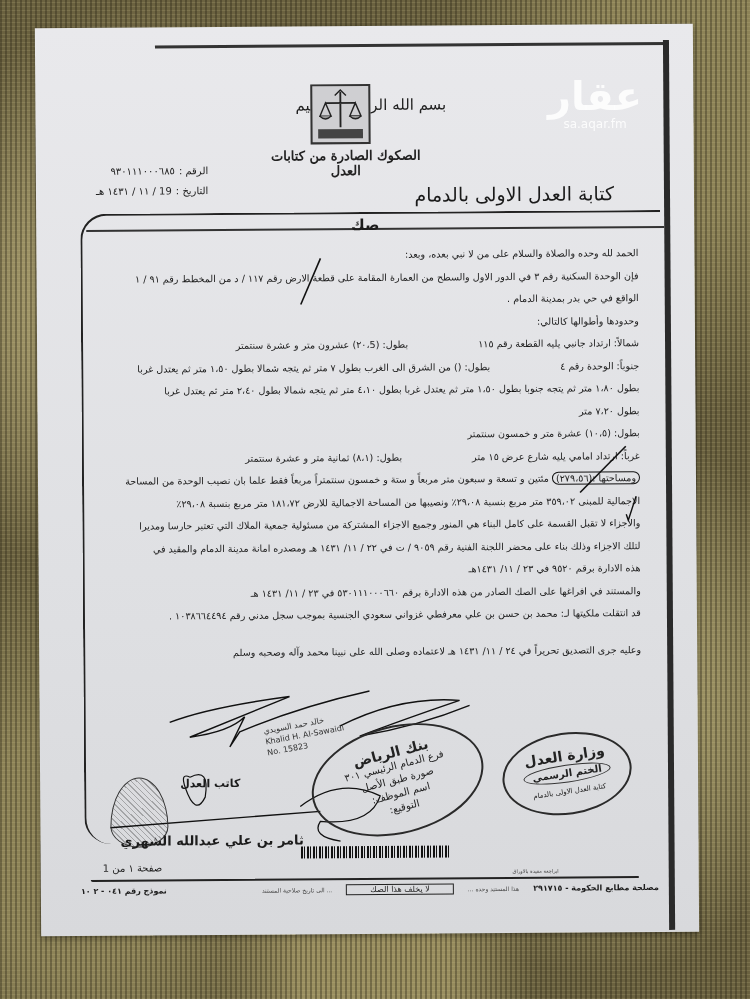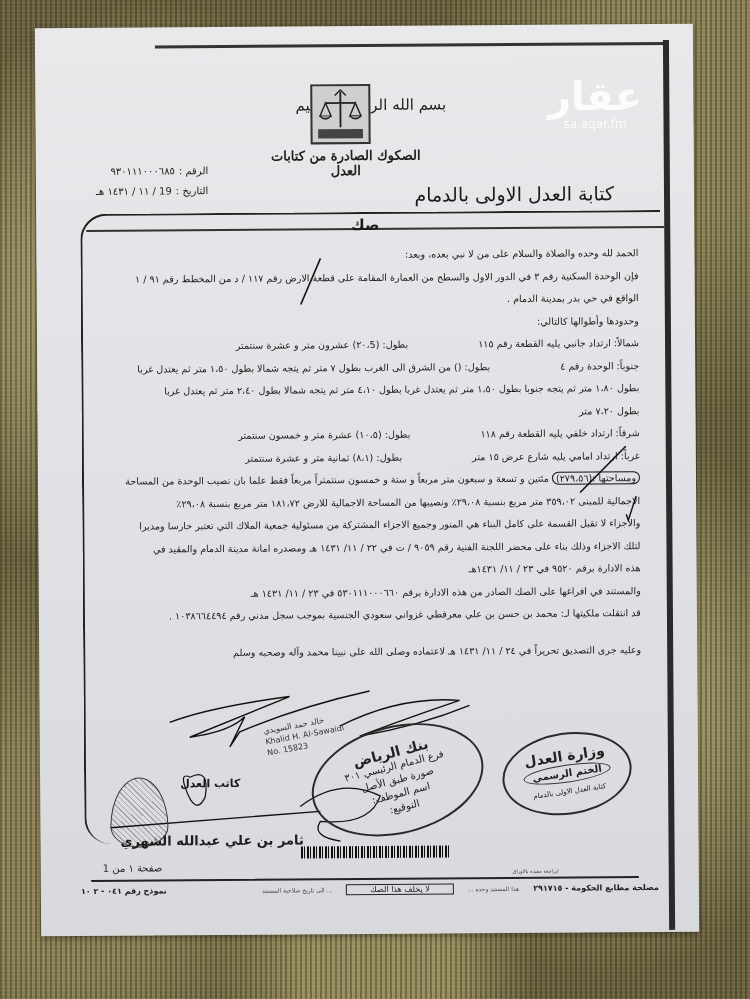--- a/index.html
+++ b/index.html
@@ -164,21 +164,20 @@
       <span>شمالاً: ارتداد جانبي يليه القطعة رقم ١١٥</span>
       <span>بطول: (٢٠،5) عشرون متر و عشرة سنتمتر</span>
     </div>
     <div class="line split">
       <span>جنوباً: الوحدة رقم ٤</span>
       <span>بطول: () من الشرق الى الغرب بطول ٧ متر ثم يتجه شمالا بطول ١،٥٠ متر ثم يعتدل غربا</span>
     </div>
     <div class="line">بطول ١،٨٠ متر ثم يتجه جنوبا بطول ١،٥٠ متر ثم يعتدل غربا بطول ٤،١٠ متر ثم يتجه شمالا بطول ٢،٤٠ متر ثم يعتدل غربا</div>
     <div class="line">بطول ٧،٢٠ متر</div>
     <div class="line split">
-      <span>شرقاً: ارتداد خلفي يليه القطعة رقم ١١٨</span>
       <span>بطول: (١٠،٥) عشرة متر و خمسون سنتمتر</span>
     </div>
     <div class="line split">
       <span>غرباً: ارتداد امامي يليه شارع عرض ١٥ متر</span>
       <span>بطول: (٨،١) ثمانية متر و عشرة سنتمتر</span>
     </div>
     <div class="line">
       <span class="circled">ومساحتها :(٢٧٩،٥٦)</span>
       <span>مئتين و تسعة و سبعون متر مربعاً و ستة و خمسون سنتمتراً مربعاً فقط علما بان نصيب الوحدة من المساحة</span>
     </div>

